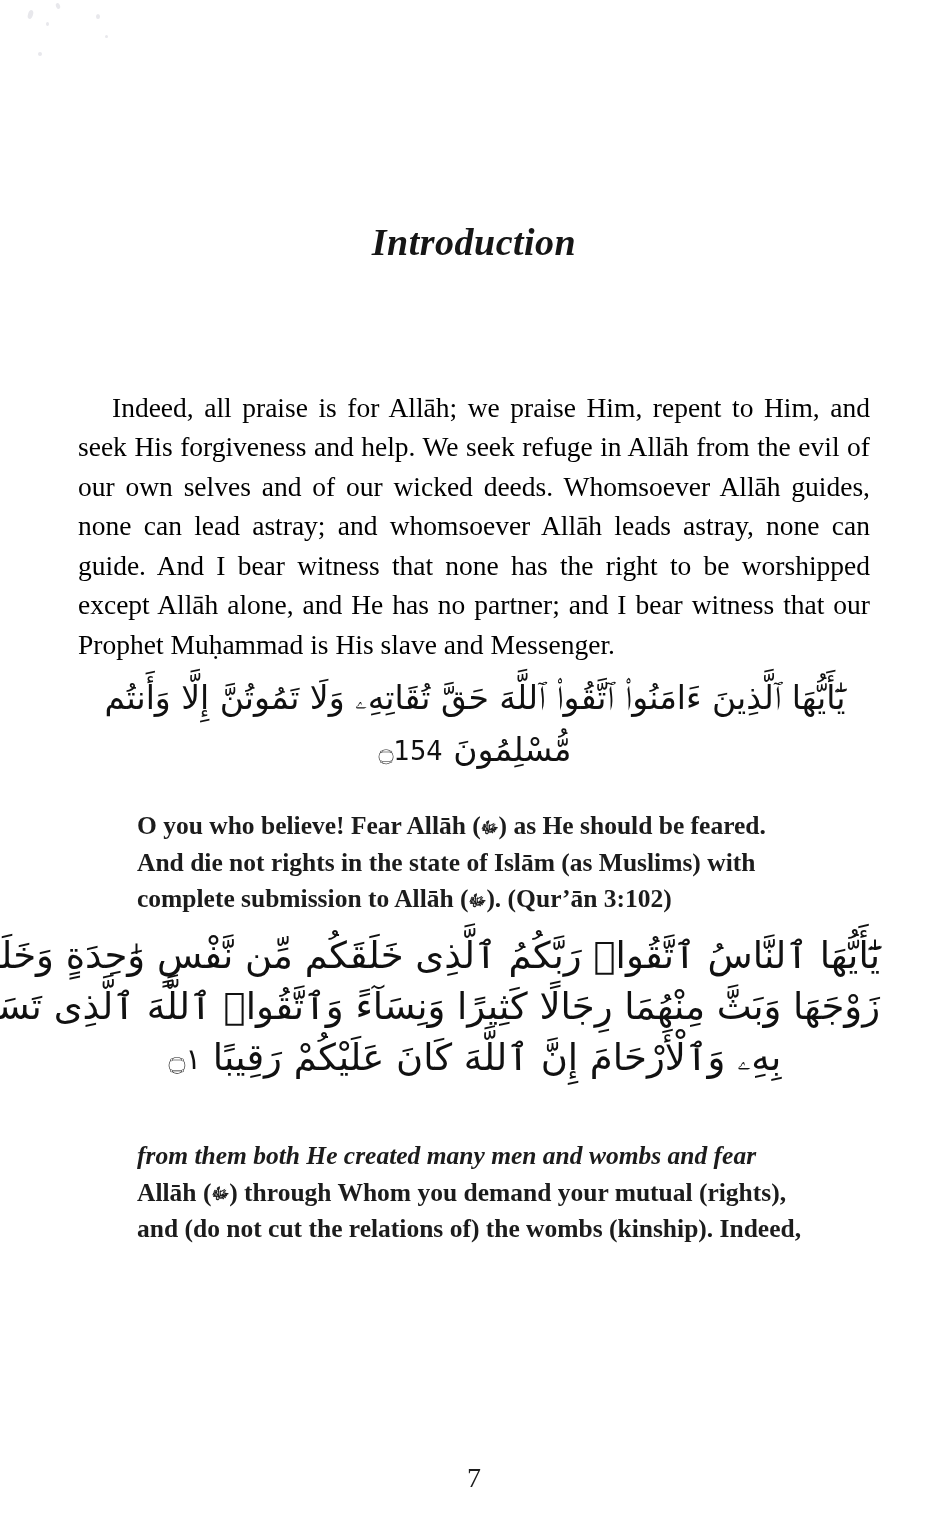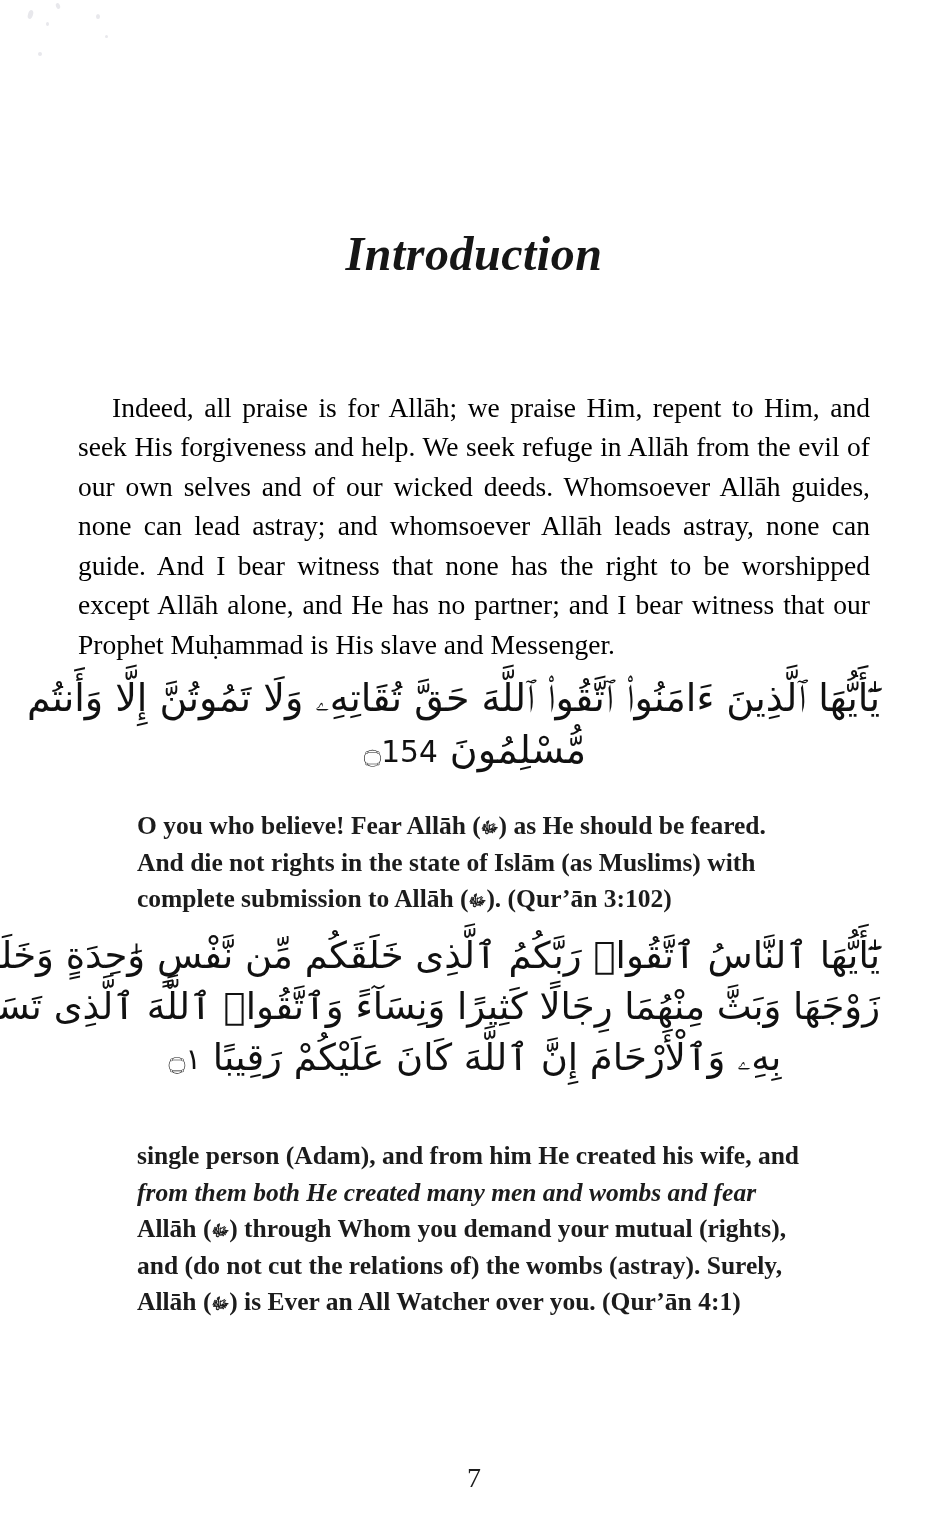--- a/index.html
+++ b/index.html
@@ -35,21 +35,21 @@
   .sp6 { left: 105px; top: 35px;  width: 3px;  height: 3px; }
 
   
   .page-title {
     position: absolute;
     left: 0;
     right: 0;
     top: 198px;
     text-align: center;
     font-style: italic;
-    font-size: 48px;
+    font-size: 38px;
     line-height: 1.0;
     letter-spacing: 0.5px;
     color: #161616;
   }
 
   
   .intro-para {
     position: absolute;
     left: 78px;
     top: 360px;
@@ -74,21 +74,21 @@
     color: #111111;
   }
   .arabic-line {
     display: block;
     white-space: nowrap;
     direction: rtl;
     unicode-bidi: plaintext;
   }
 
   #arabic-block-1 { top: 672px; }
-  #arabic-block-1 .arabic-line { font-size: 38px; line-height: 52px; }
+  #arabic-block-1 .arabic-line { font-size: 33px; line-height: 52px; }
 
   #arabic-block-2 { top: 930px; }
   #arabic-block-2 .arabic-line { font-size: 37px; line-height: 51px; }
 
   .ayah-marker {
     display: inline-block;
     font-size: 0.78em;
     vertical-align: 0.04em;
   }
 
@@ -163,22 +163,20 @@
     <span class="tline last">complete submission to Allāh (<span class="honorific">ﷻ</span>). (Qur’ān 3:102)</span>
   </div>
 
   <div class="arabic-block" id="arabic-block-2">
     <span class="arabic-line">يَٰٓأَيُّهَا ٱلنَّاسُ ٱتَّقُوا۟ رَبَّكُمُ ٱلَّذِى خَلَقَكُم مِّن نَّفْسٍ وَٰحِدَةٍ وَخَلَقَ مِنْهَا</span>
     <span class="arabic-line">زَوْجَهَا وَبَثَّ مِنْهُمَا رِجَالًا كَثِيرًا وَنِسَآءً وَٱتَّقُوا۟ ٱللَّهَ ٱلَّذِى تَسَآءَلُونَ</span>
     <span class="arabic-line">بِهِۦ وَٱلْأَرْحَامَ إِنَّ ٱللَّهَ كَانَ عَلَيْكُمْ رَقِيبًا <span class="ayah-marker">۝١</span></span>
   </div>
 
   <div class="translation" id="translation-2">
-    <span class="tline">single person (Adam), and from him He created his wife, and</span>
     <span class="tline it">from them both He created many men and wombs and fear</span>
     <span class="tline">Allāh (<span class="honorific">ﷻ</span>) through Whom you demand your mutual (rights),</span>
-    <span class="tline">and (do not cut the relations of) the wombs (astray). Surely,</span>
-    <span class="tline last">Allāh (<span class="honorific">ﷻ</span>) is Ever an All Watcher over you. (Qur’ān 4:1)</span>
+    <span class="tline">and (do not cut the relations of) the wombs (kinship). Indeed,</span>
   </div>
 
   <div class="page-number">7</div>
 
 </div>
 
 </body></html>

